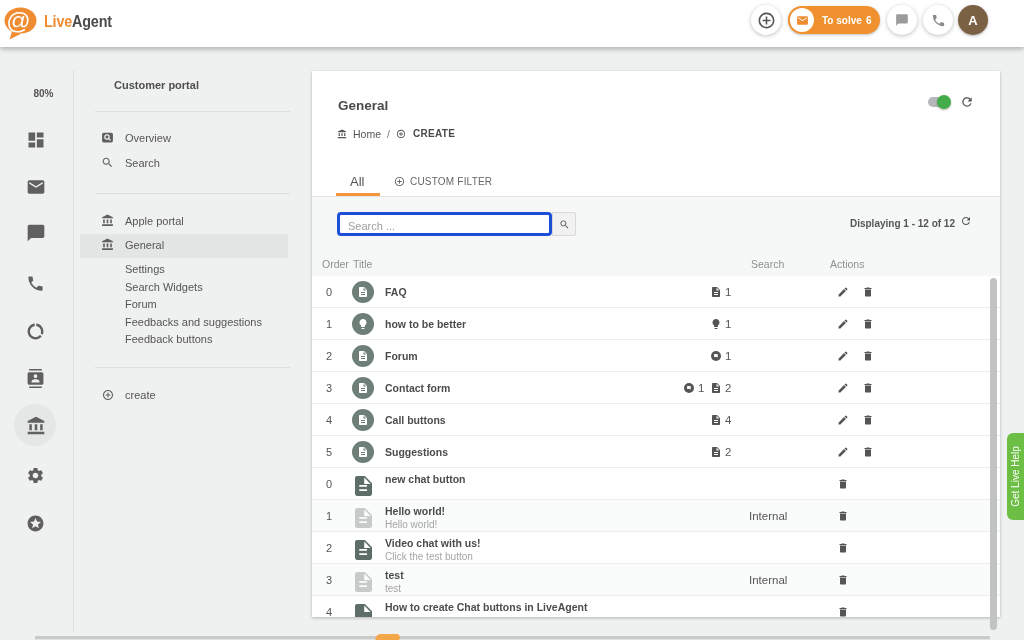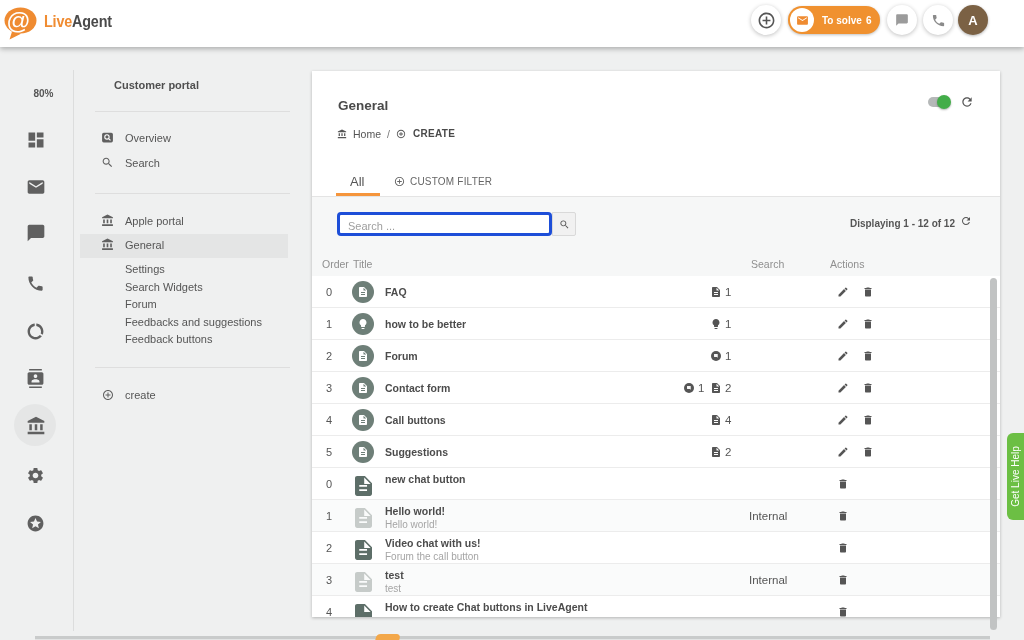--- a/index.html
+++ b/index.html
@@ -393,21 +393,21 @@
           <path d="M6 19c0 1.1.9 2 2 2h8c1.1 0 2-.9 2-2V7H6v12zM19 4h-3.5l-1-1h-5l-1 1H5v2h14V4z"></path>
         </svg>
     </div>
 
     <div class="row">
       <div class="num">2</div>
       <svg class="dic" width="17" height="20" viewBox="0 0 24 28" fill="#5d6e68">
           <path d="M14 0H3C1.35 0 0 1.35 0 3v22c0 1.65 1.35 3 3 3h18c1.65 0 3-1.35 3-3V10L14 0zm3 21H6v-2.5h11V21zm0-6H6v-2.5h11V15zm-4-4V2l9 9h-9z"></path>
         </svg>
       <div class="tit2">Video chat with us!</div>
-      <div class="sub">Forum the call button</div>
+      <div class="sub">Click the test button</div>
       <svg class="act" style="left:525px;" width="12" height="12" viewBox="0 0 24 24" fill="#555">
           <path d="M6 19c0 1.1.9 2 2 2h8c1.1 0 2-.9 2-2V7H6v12zM19 4h-3.5l-1-1h-5l-1 1H5v2h14V4z"></path>
         </svg>
     </div>
 
     <div class="row alt">
       <div class="num">3</div>
       <svg class="dic" width="17" height="20" viewBox="0 0 24 28" fill="#c6cbc9">
           <path d="M14 0H3C1.35 0 0 1.35 0 3v22c0 1.65 1.35 3 3 3h18c1.65 0 3-1.35 3-3V10L14 0zm3 21H6v-2.5h11V21zm0-6H6v-2.5h11V15zm-4-4V2l9 9h-9z"></path>
         </svg>

